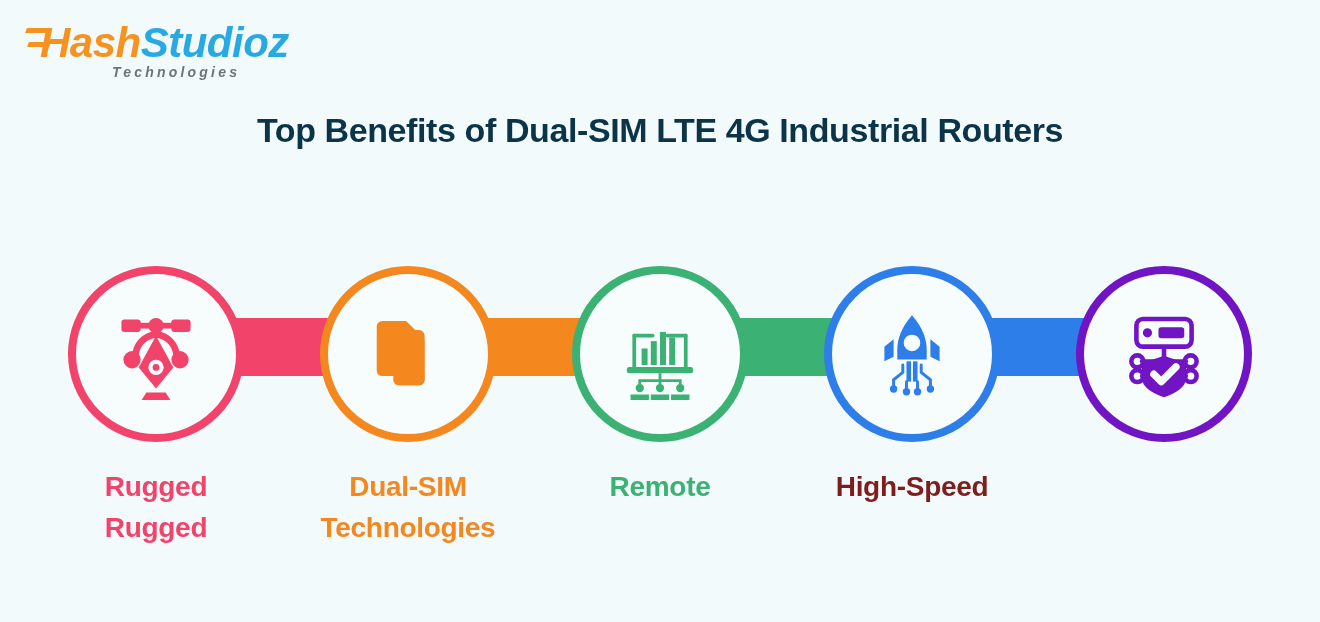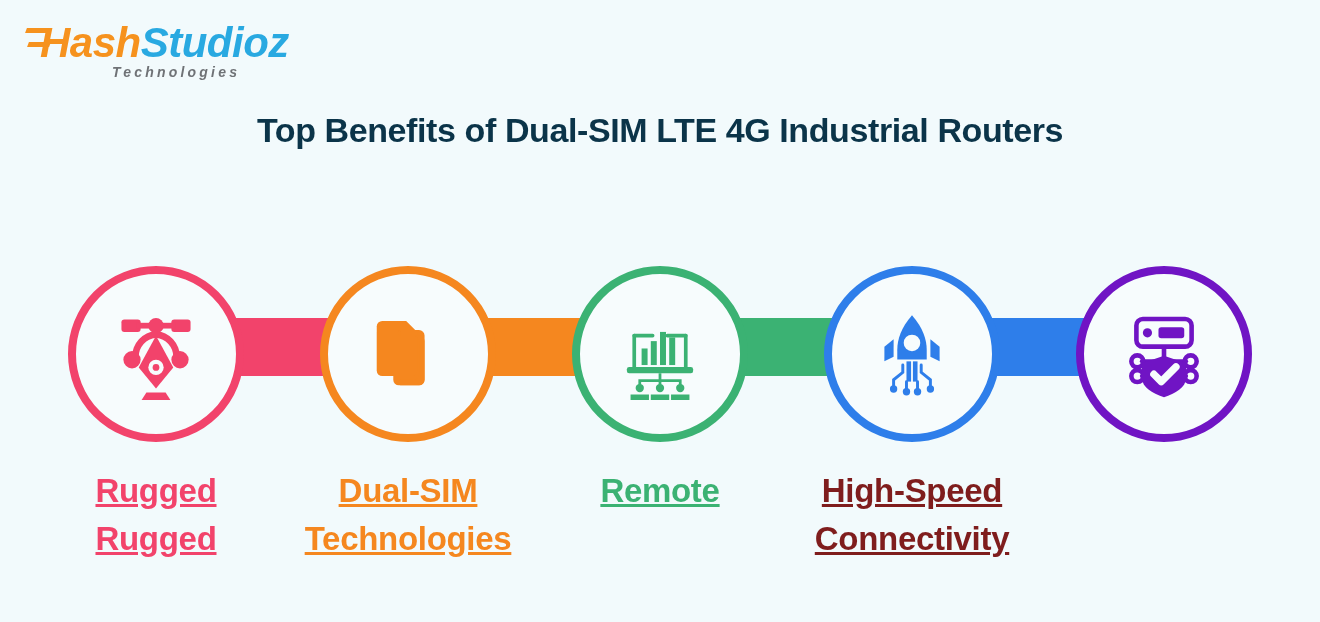--- a/index.html
+++ b/index.html
@@ -117,25 +117,24 @@
     z-index: 3;
   }
   .circle svg { display: block; }
   .label {
     position: absolute;
     top: 205px;
     width: 260px;
     left: 50%;
     transform: translateX(-50%);
     text-align: center;
-    font-size: 33px;
+    font-size: 28px;
     font-weight: bold;
     line-height: 1.45;
     letter-spacing: -0.3px;
-    text-decoration: underline;
   }
 </style>
 </head>
 <body>
 
 <div class="logo">
   <div style="position:relative;">
     <span class="logo-slash"></span>
     <span class="logo-slash2"></span>
     <div class="logo-wordmark" style="margin-left:14px;">
@@ -232,21 +231,20 @@
         </g>
         <circle cx="30" cy="88" r="4"></circle>
         <circle cx="44" cy="91" r="4"></circle>
         <circle cx="56" cy="91" r="4"></circle>
         <circle cx="70" cy="88" r="4"></circle>
       </svg>
           </span>
         </div>
         <div class="label" style="color: #7f1d1d;">
           <div>High-Speed</div>
-          <div>Connectivity</div>
         </div>
       </div>
       <div class="step" style="left: 1008px;">
         <div class="circle" style="border-color: rgb(112, 20, 196);">
           <span>
             <svg width="92" height="92" viewBox="0 0 100 100" fill="#7014c4">
         <rect x="20" y="12" width="60" height="30" rx="7" fill="none" stroke="#7014c4" stroke-width="5"></rect>
         <circle cx="32" cy="27" r="5"></circle>
         <rect x="44" y="21" width="28" height="12" rx="3"></rect>
         <rect x="47.5" y="42" width="5" height="16"></rect>

